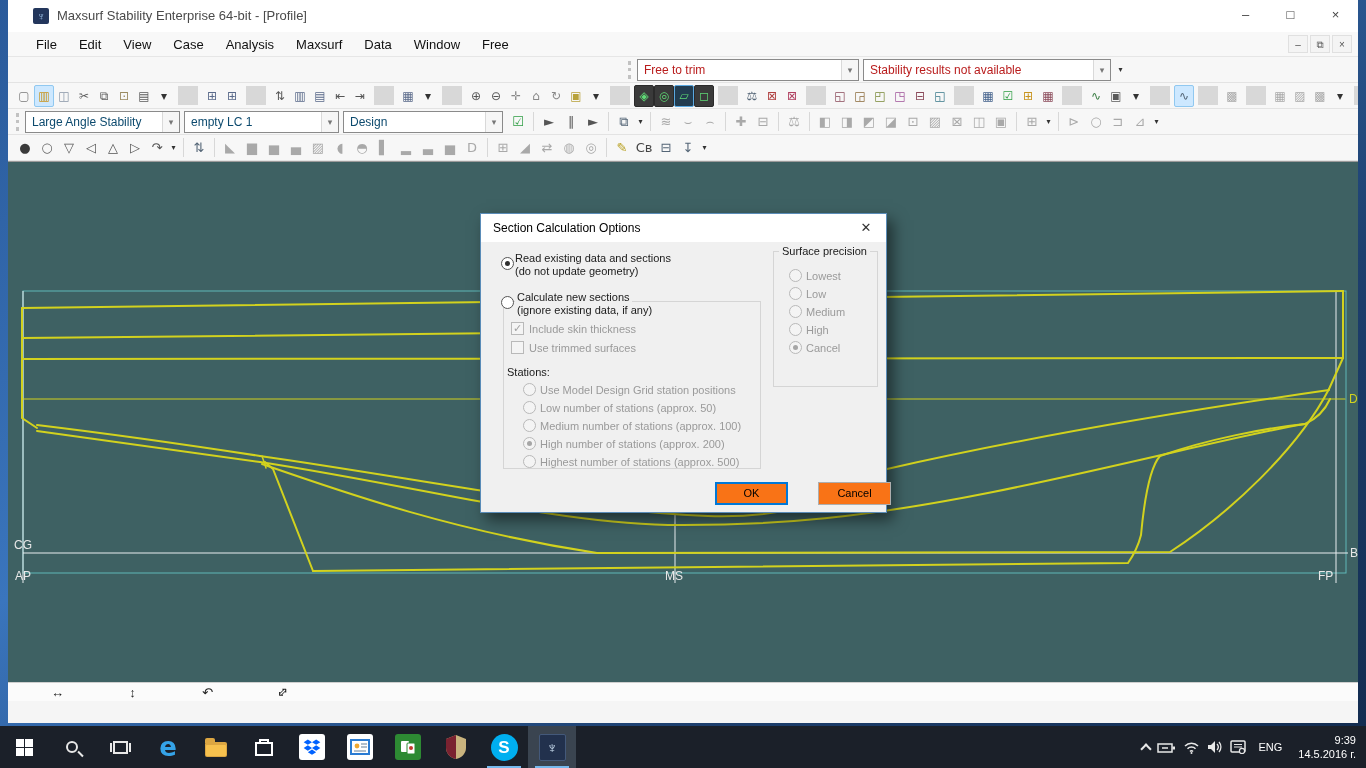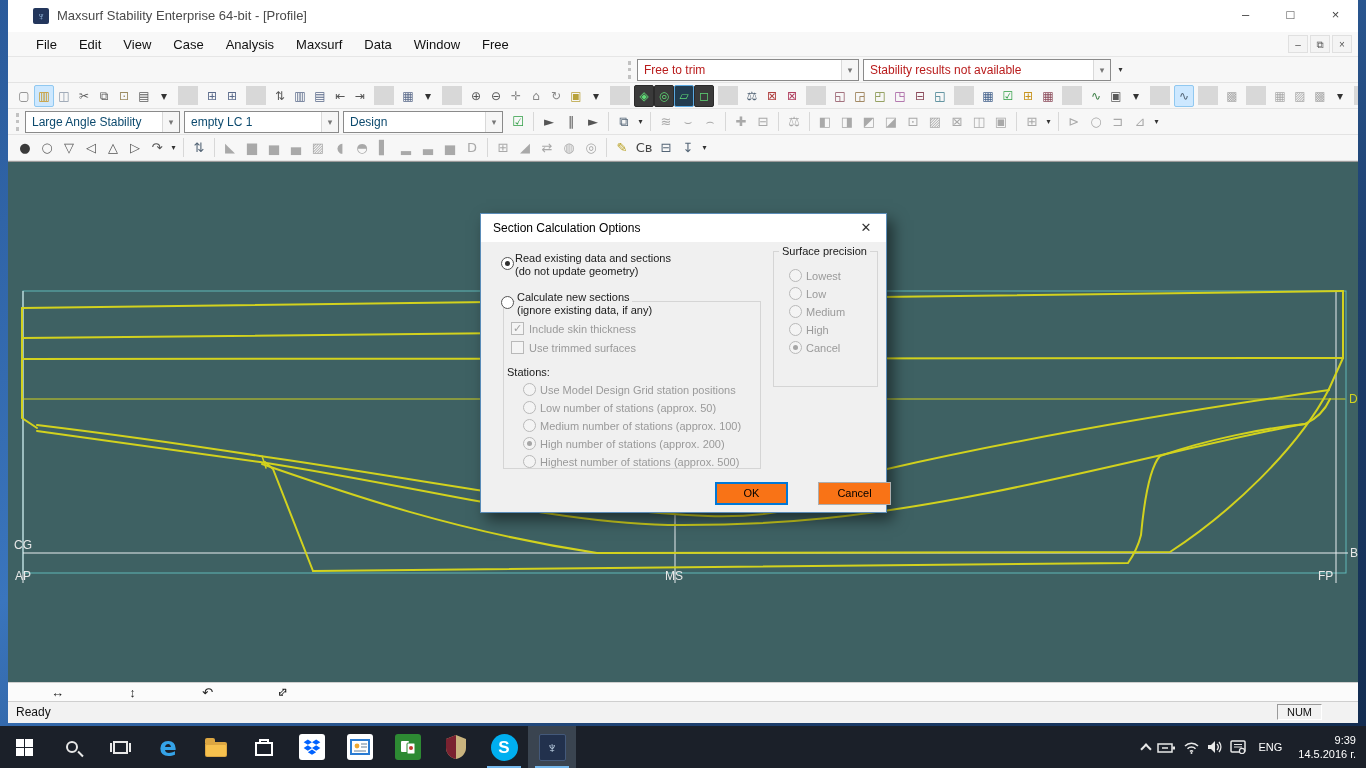--- a/index.html
+++ b/index.html
@@ -635,24 +635,20 @@
       </svg>
     </div>
 
     <div id="viewbar">
       <div class="vb"><span class="glyph">↔</span></div>
         <div class="vb"><span class="glyph">↕</span></div>
         <div class="vb"><span class="glyph">↶</span></div>
         <div class="vb rot45"><span class="glyph">⇕</span></div>
     </div>
 
-    <div id="statusbar">
-      <span class="ready">Ready</span>
-      <span class="num">NUM</span>
-    </div>
   </div>
 
   <div id="dialog">
     <div id="dlg-title">
       <span class="t">Section Calculation Options</span>
       <span id="dlg-close">✕</span>
     </div>
 
     <span class="radio sel" style="left:20px;top:43px"></span>
     <span class="dlbl" style="left:34px;top:38px">Read existing data and sections</span>

